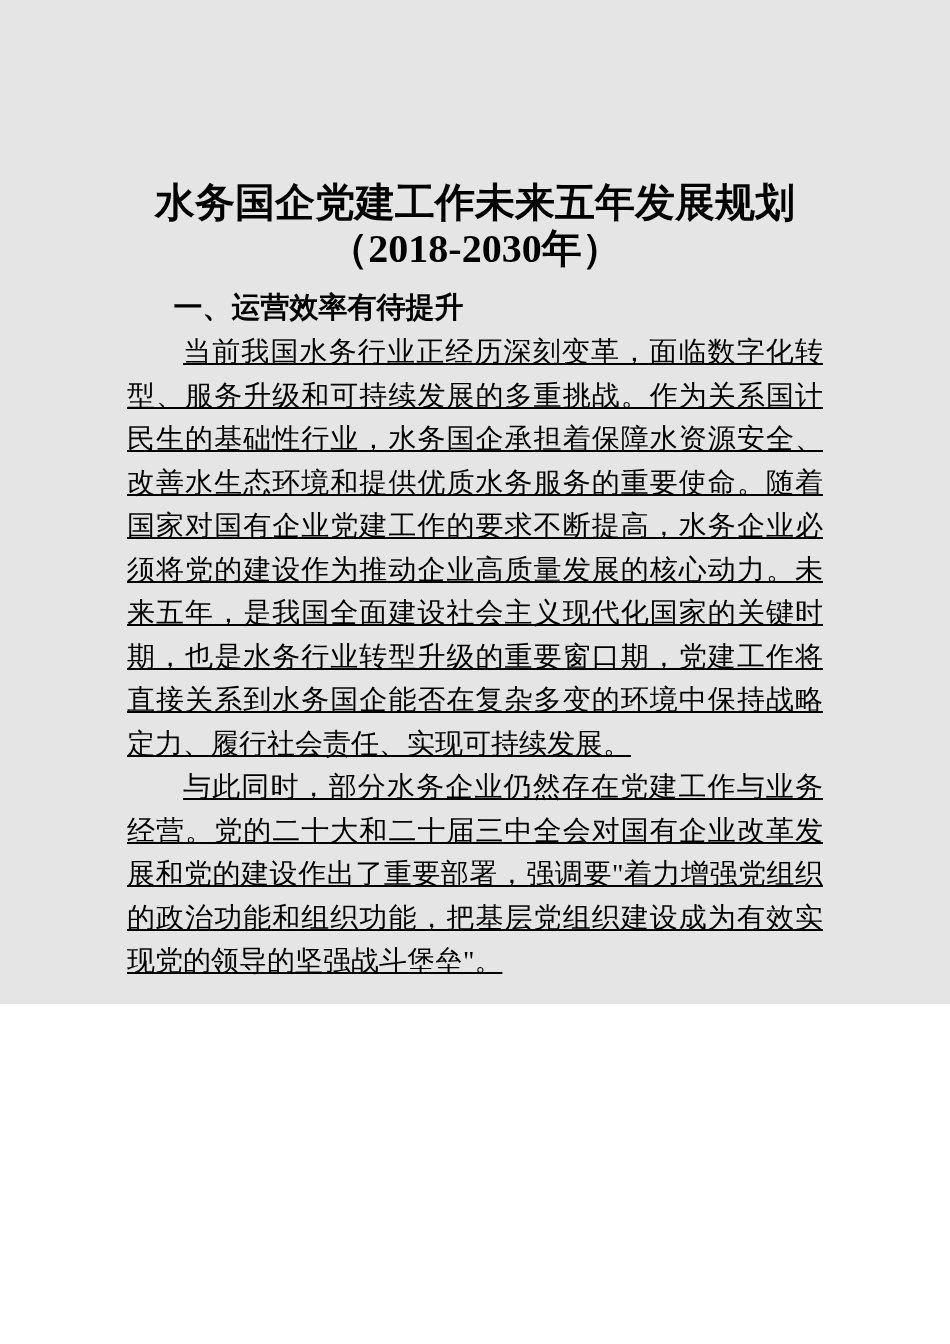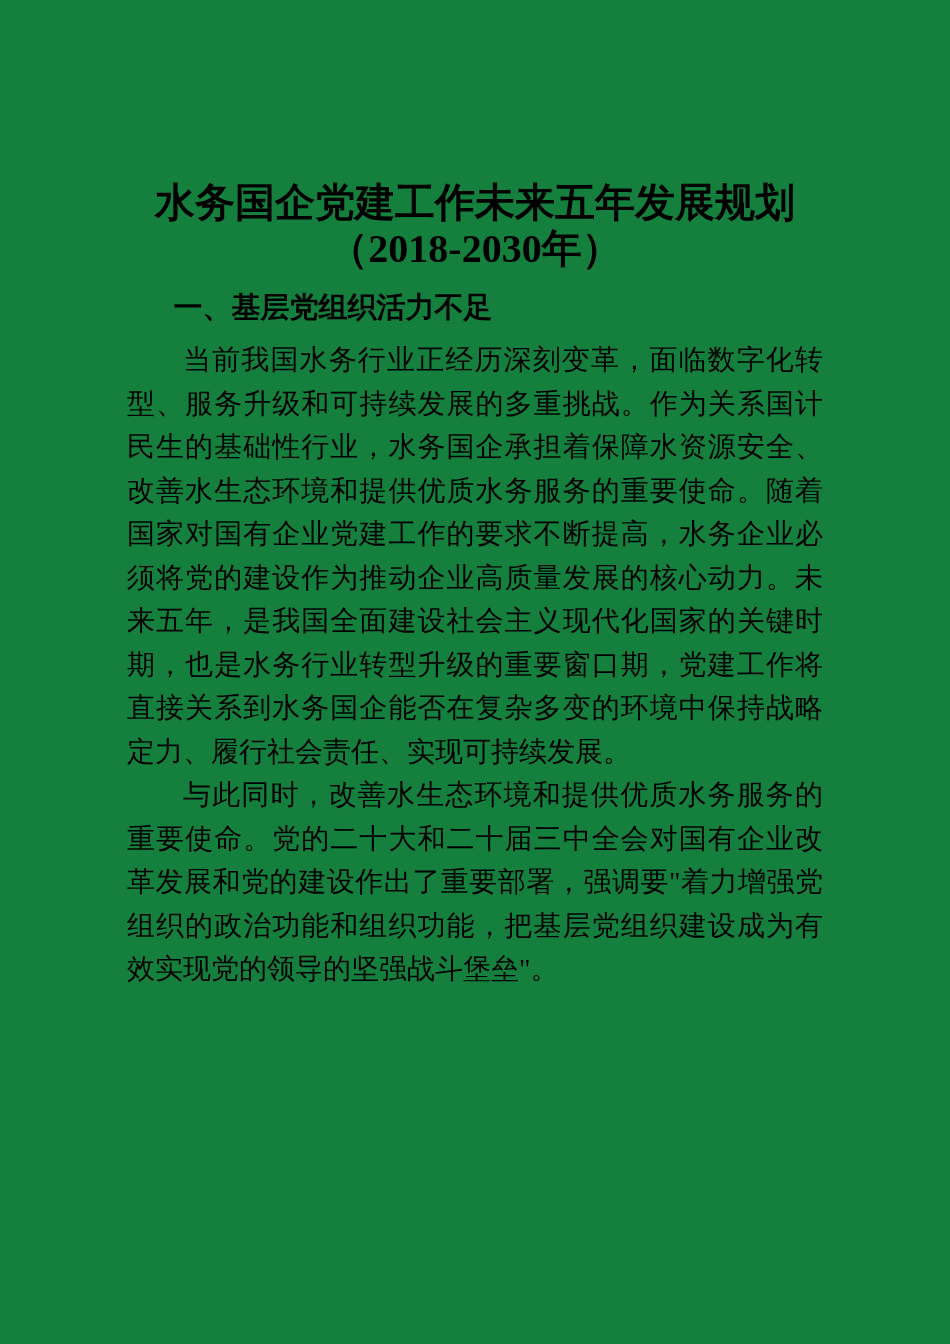--- a/index.html
+++ b/index.html
@@ -10,23 +10,23 @@
     width: 950px;
     height: 1344px;
     background: #ffffff;
     overflow: hidden;
     font-family: "Liberation Serif", "DejaVu Serif", serif;
     color: #000000;
   }
   .page {
     box-sizing: border-box;
     width: 950px;
-    height: 1344px;
+    height: 1004px;
     padding: 180px 127px 0 127px;
-    background: #15803d;
+    background: #e5e5e5;
   }
   .doc-title {
     margin: 0;
     text-align: center;
     font-size: 40px;
     font-weight: bold;
     line-height: 46px;
     letter-spacing: 0px;
     color: #000000;
   }
@@ -36,21 +36,22 @@
   }
   .section-heading {
     margin: 14px 0 0 0;
     font-size: 29px;
     font-weight: bold;
     line-height: 43px;
     text-indent: 1.6em;
     color: #000000;
   }
   .body-text {
-    margin-top: 9px;
+    margin-top: 1px;
+    text-decoration: underline;
   }
   .body-text p {
     margin: 0;
     font-size: 28px;
     line-height: 43.5px;
     text-align: justify;
     text-justify: inter-ideograph;
     text-indent: 2em;
     color: #000000;
     word-break: break-all;
@@ -58,19 +59,19 @@
 </style>
 </head>
 <body>
 
 <div class="page">
   <h1 class="doc-title">
     <span class="title-line">水务国企党建工作未来五年发展规划</span>
     <span class="title-line">（2018-2030年）</span>
   </h1>
 
-  <h2 class="section-heading">一、基层党组织活力不足</h2>
+  <h2 class="section-heading">一、运营效率有待提升</h2>
 
   <div class="body-text">
     <p>当前我国水务行业正经历深刻变革，面临数字化转型、服务升级和可持续发展的多重挑战。作为关系国计民生的基础性行业，水务国企承担着保障水资源安全、改善水生态环境和提供优质水务服务的重要使命。随着国家对国有企业党建工作的要求不断提高，水务企业必须将党的建设作为推动企业高质量发展的核心动力。未来五年，是我国全面建设社会主义现代化国家的关键时期，也是水务行业转型升级的重要窗口期，党建工作将直接关系到水务国企能否在复杂多变的环境中保持战略定力、履行社会责任、实现可持续发展。</p>
-    <p>与此同时，改善水生态环境和提供优质水务服务的重要使命。党的二十大和二十届三中全会对国有企业改革发展和党的建设作出了重要部署，强调要"着力增强党组织的政治功能和组织功能，把基层党组织建设成为有效实现党的领导的坚强战斗堡垒"。</p>
+    <p>与此同时，部分水务企业仍然存在党建工作与业务经营。党的二十大和二十届三中全会对国有企业改革发展和党的建设作出了重要部署，强调要"着力增强党组织的政治功能和组织功能，把基层党组织建设成为有效实现党的领导的坚强战斗堡垒"。</p>
   </div>
 </div>
 
 </body></html>

